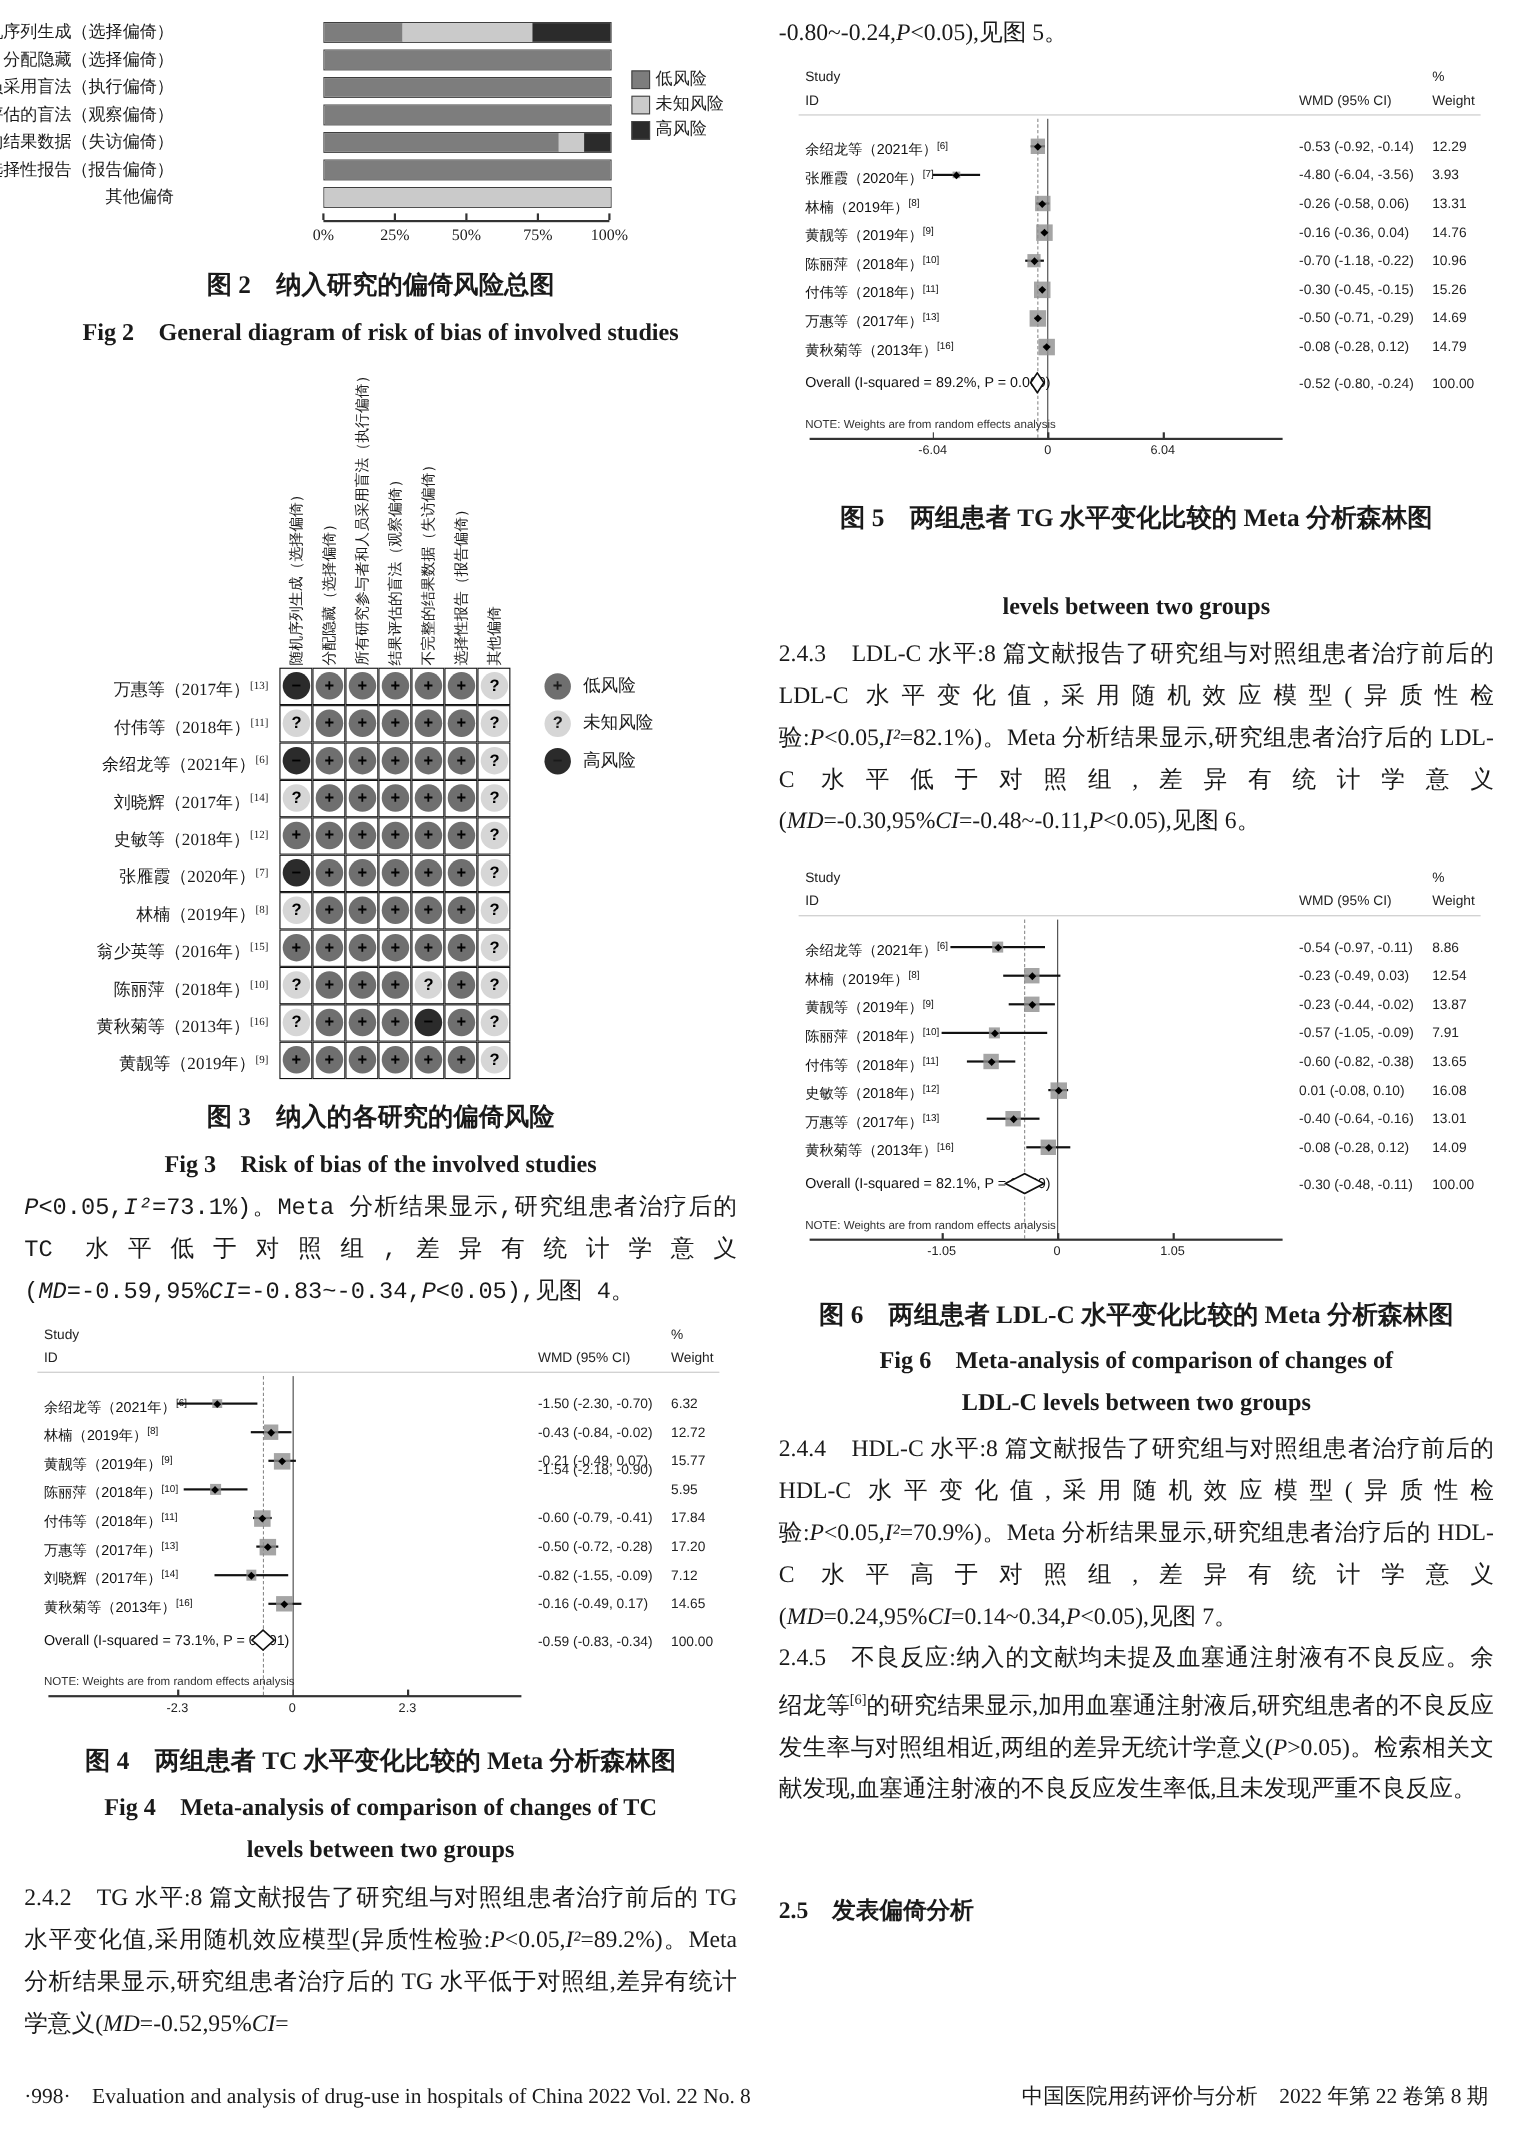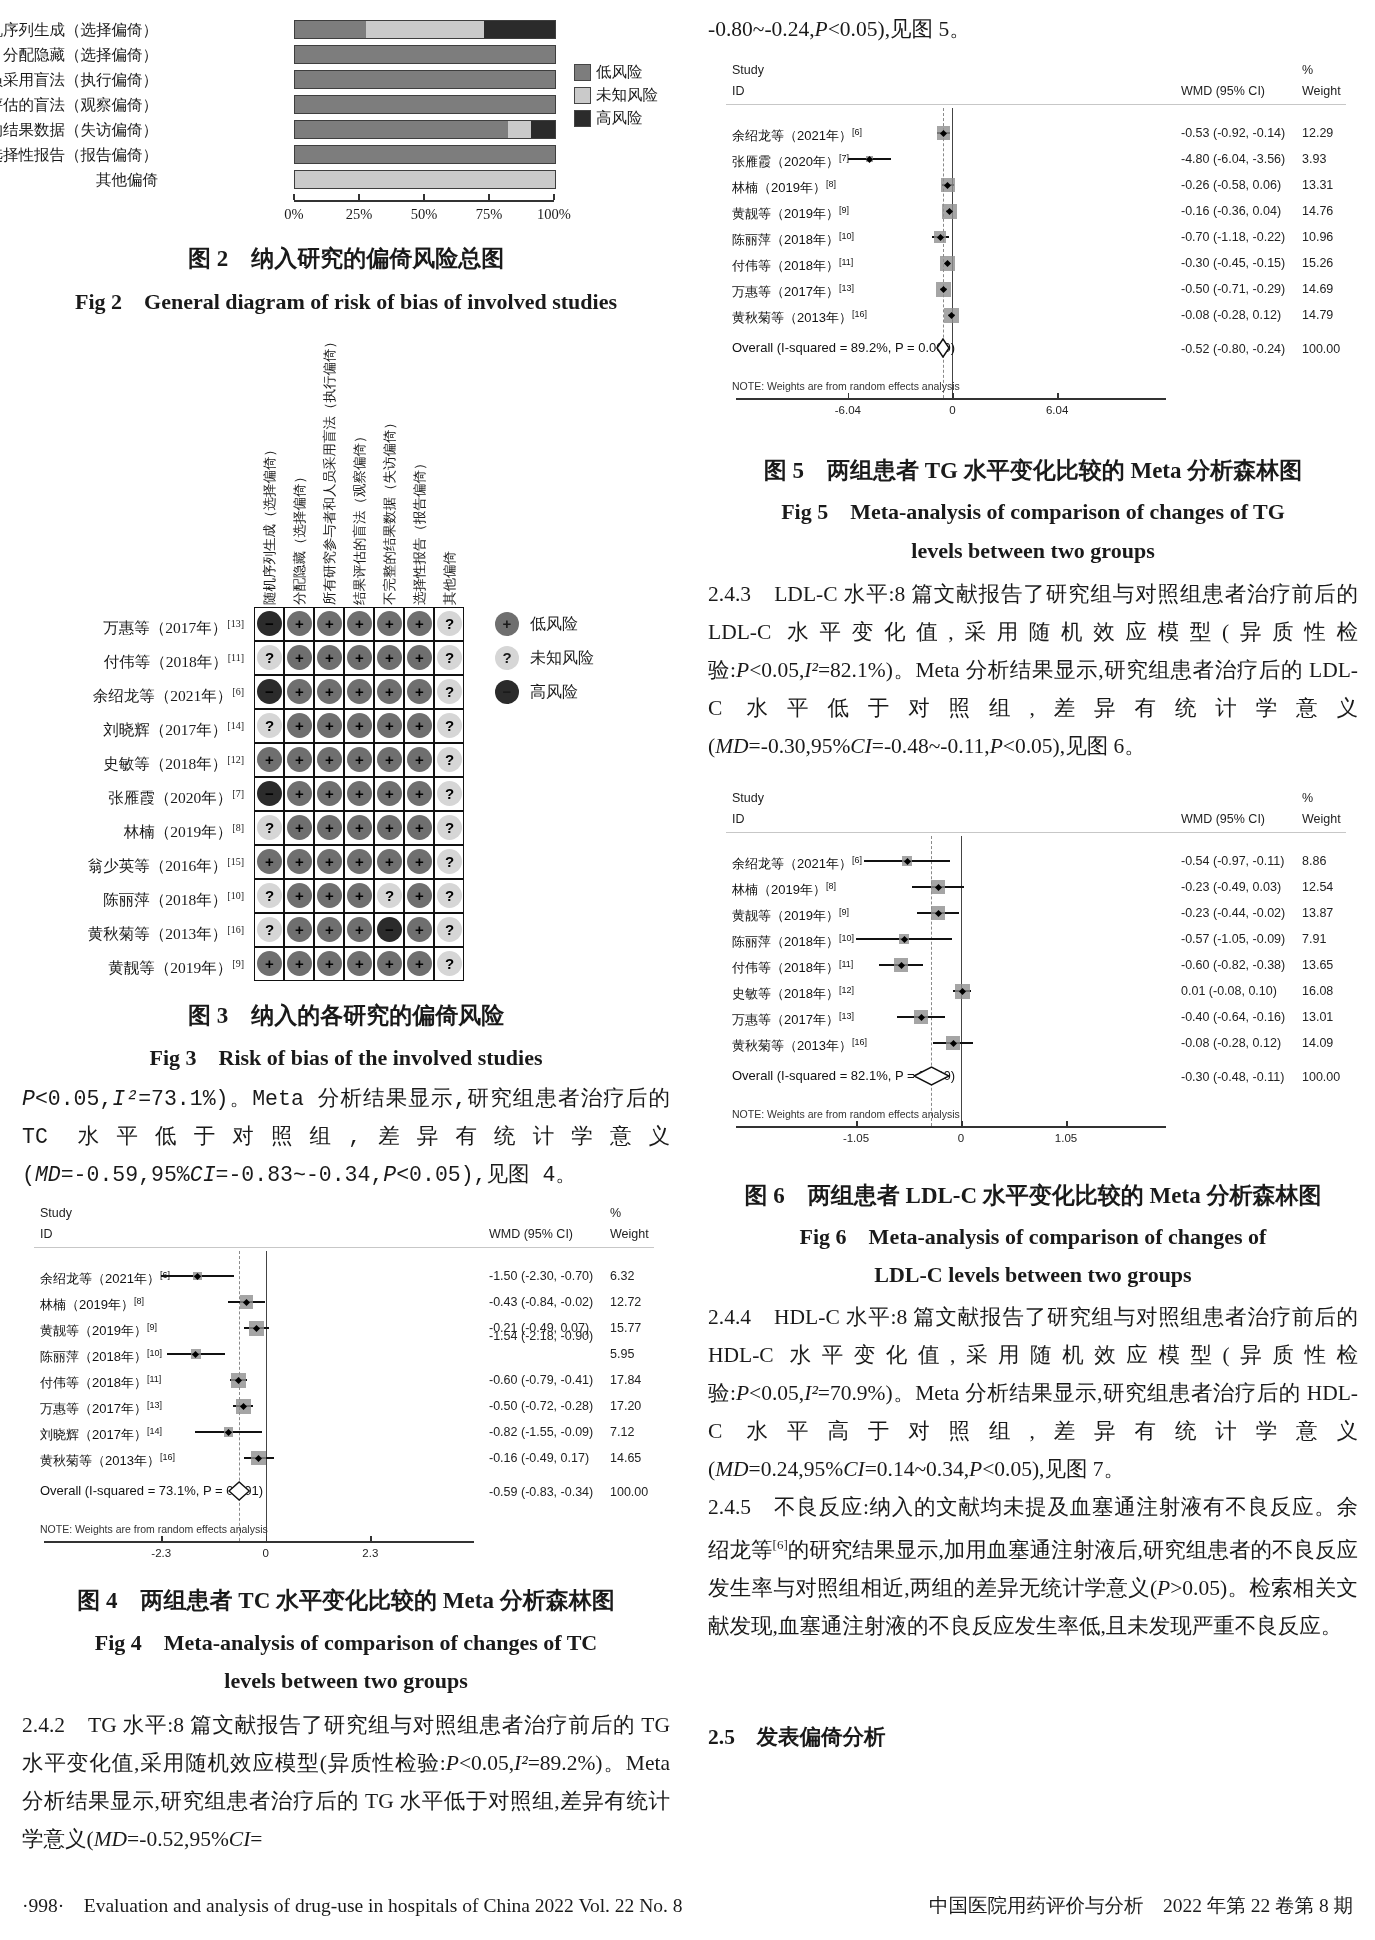--- a/index.html
+++ b/index.html
@@ -545,21 +545,20 @@
       <div class="f-note" style="left: 6px; top: 318px;">NOTE: Weights are from random effects analysis</div>
       <div class="f-axis" style="left: 10px; top: 336px; width: 430px;"></div>
       <div class="f-tick" style="left: 121.832px; top: 331px;"></div>
       <div class="f-ticklab" style="left: 121.832px; top: 342px;">-6.04</div>
       <div class="f-tick" style="left: 226.485px; top: 331px;"></div>
       <div class="f-ticklab" style="left: 226.485px; top: 342px;">0</div>
       <div class="f-tick" style="left: 331.139px; top: 331px;"></div>
       <div class="f-ticklab" style="left: 331.139px; top: 342px;">6.04</div>
     </div>
   <div class="abs cap-zh" style="top:455px;">图 5　两组患者 TG 水平变化比较的 Meta 分析森林图</div>
-  <div class="abs cap-en" style="top:497px;">Fig 5　Meta-analysis of comparison of changes of TG</div>
   <div class="abs cap-en" style="top:538px;">levels between two groups</div>
 
   <div class="abs para" style="top:575px;">2.4.3　LDL-C 水平:8 篇文献报告了研究组与对照组患者治疗前后的 LDL-C 水平变化值,采用随机效应模型(异质性检验:<i>P</i>&lt;0.05,<i>I²</i>=82.1%)。Meta 分析结果显示,研究组患者治疗后的 LDL-C 水平低于对照组,差异有统计学意义(<i>MD</i>=-0.30,95%<i>CI</i>=-0.48~-0.11,<i>P</i>&lt;0.05),见图 6。</div>
 
   <div id="fig6-forest" class="forest" style="top:790px;left:18px;width:620px;height:365px;">
       <div class="f-txt" style="left: 6px; top: 0px;">Study</div>
       <div class="f-txt" style="left: 6px; top: 21px;">ID</div>
       <div class="f-txt" style="left: 576px; top: 0px;">%</div>
       <div class="f-txt" style="left: 455px; top: 21px;">WMD (95% CI)</div>
       <div class="f-txt" style="left: 576px; top: 21px;">Weight</div>

